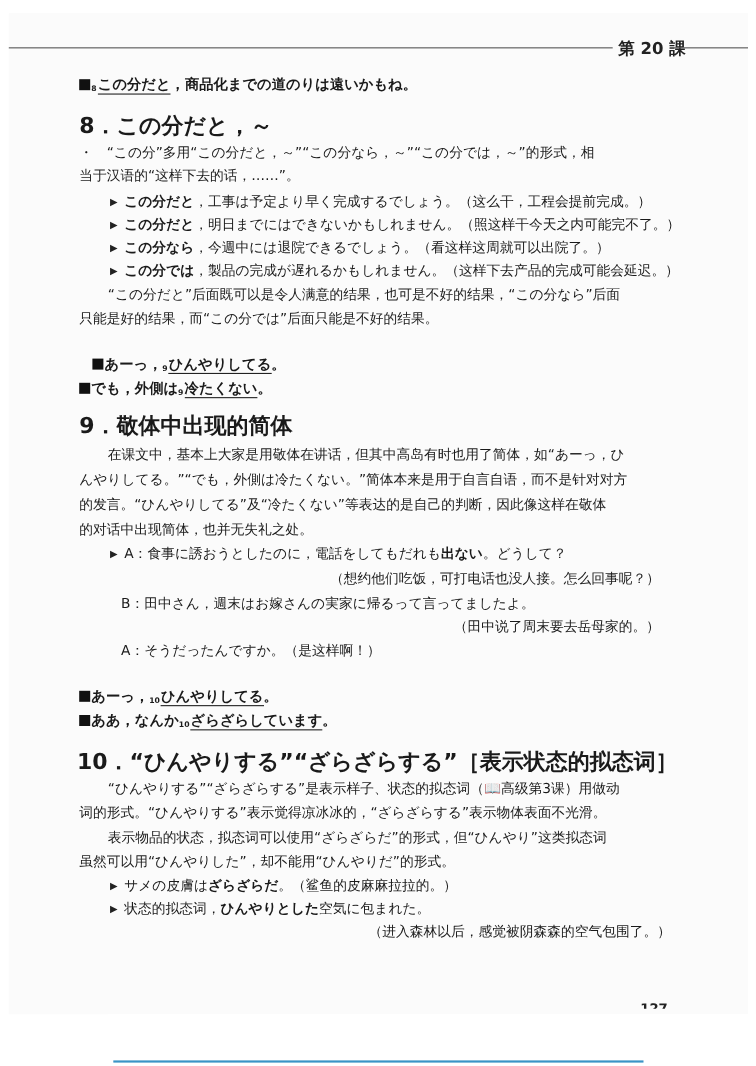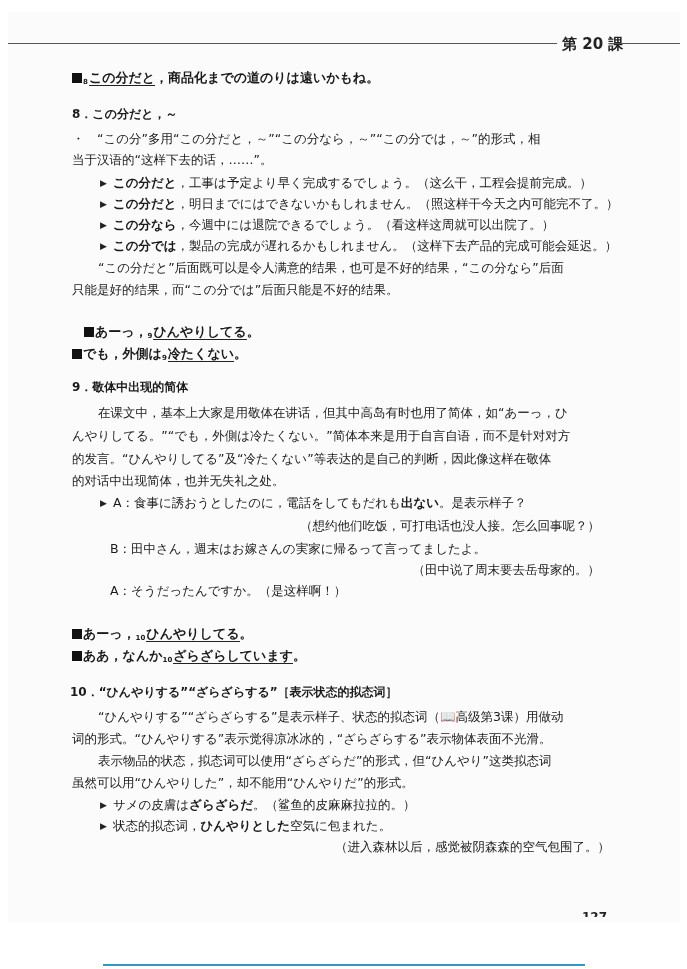--- a/index.html
+++ b/index.html
@@ -25,21 +25,21 @@
     .header-rule .lesson {
       position: absolute; left: 554px; top: -3px; font-size: 15px; font-weight: bold; color: #222;
       white-space: nowrap;
     }
     .content { position: absolute; left: 72px; top: 0; width: 540px; }
     .line { position: absolute; left: 0; white-space: nowrap; font-size: 12.5px; line-height: 16px; }
     .ex-line { font-size: 13px; font-weight: bold; }
     .sq { display: inline-block; width: 10px; height: 10px; background: #111; margin-right: 1px; vertical-align: -1px; }
     .sub { font-size: 7px; vertical-align: -2px; margin-right: 1px; }
     .u { border-bottom: 1.5px solid #222; padding-bottom: 0; }
-    .h2 { font-size: 12px; font-weight: bold; }
+    .h2 { font-size: 20px; font-weight: bold; }
     .tri { display: inline-block; font-size: 9px; margin-right: 6px; color: #222; vertical-align: 1px; }
     .b { font-weight: bold; }
     .right { position: absolute; right: 0; white-space: nowrap; font-size: 12.5px; line-height: 16px; }
     .pagenum {
       position: absolute; left: 582px; top: 908px; font-size: 12px; font-weight: bold; color: #222;
       height: 9px; overflow: hidden; line-height: 18px;
     }
     .overlay-white {
       position: absolute; left: 98px; top: 922px; width: 589px; height: 47px; background: #ffffff;
     }
@@ -90,21 +90,21 @@
     <span class="sq"></span><span>でも，外側は</span><span class="sub">9</span><span class="u">冷たくない</span><span>。</span>
   </div>
 
   <div class="line h2" style="top:379px;">9．敬体中出现的简体</div>
   <div class="line" style="top:405px; left:26px;">在课文中，基本上大家是用敬体在讲话，但其中高岛有时也用了简体，如“あーっ，ひ</div>
   <div class="line" style="top:428px;">んやりしてる。”“でも，外側は冷たくない。”简体本来是用于自言自语，而不是针对对方</div>
   <div class="line" style="top:451px;text-align:center;">的发言。“ひんやりしてる”及“冷たくない”等表达的是自己的判断，因此像这样在敬体</div>
   <div class="line" style="top:473px;">的对话中出现简体，也并无失礼之处。</div>
 
   <div class="line" style="top:495px; left:28px;">
-    <span class="tri">▶</span><span>A：</span><span>食事に誘おうとしたのに，電話をしてもだれも</span><span class="b">出ない</span><span>。是表示样子？</span>
+    <span class="tri">▶</span><span>A：</span><span>食事に誘おうとしたのに，電話をしてもだれも</span><span class="b">出ない</span><span>。どうして？</span>
   </div>
   <div class="right" style="top:518px; right:12px;">（想约他们吃饭，可打电话也没人接。怎么回事呢？）</div>
   <div class="line" style="top:541px; left:38px;">
     <span>B：</span><span>田中さん，週末はお嫁さんの実家に帰るって言ってましたよ。</span>
   </div>
   <div class="right" style="top:562px; right:12px;">（田中说了周末要去岳母家的。）</div>
   <div class="line" style="top:583px; left:38px;">
     <span>A：</span><span>そうだったんですか。（是这样啊！）</span>
   </div>
 

